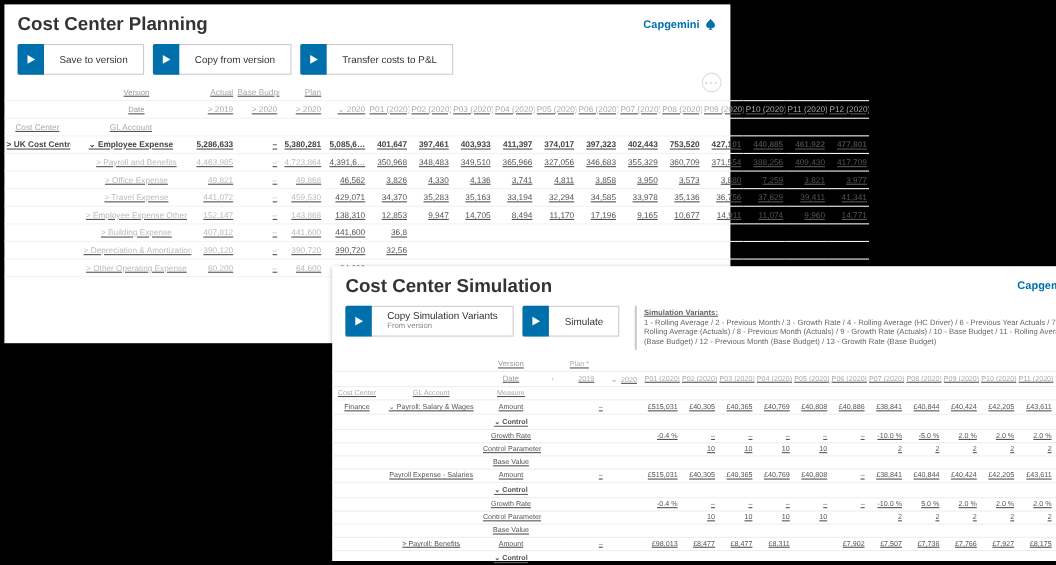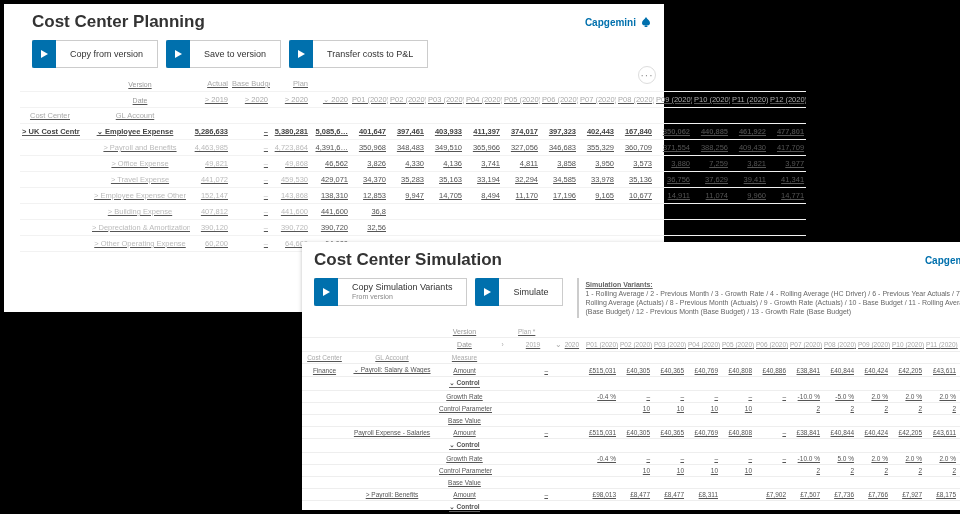--- a/index.html
+++ b/index.html
@@ -1,18 +1,18 @@
 <!DOCTYPE html>
 <html><head>
 <meta charset="utf-8">
 <style>
   * { box-sizing: border-box; margin:0; padding:0; }
   body { font-family: Arial, Helvetica, sans-serif; background:#000; width:960px; height:514px; overflow:hidden; position:relative; }
   .panel { position:absolute; background:#fff; box-shadow:0 1px 4px rgba(0,0,0,.25); }
-  .p1 { left:4px; top:4px; width:660px; height:308px;padding-left:16px; }
+  .p1 { left:4px; top:4px; width:660px; height:308px; }
   .p2 { left:302px; top:242px; width:702px; height:268px; }
 
   .hdr { display:flex; align-items:center; justify-content:space-between; padding:8px 12px 4px 12px; }
   .ttl { font-size:17px; font-weight:700; color:#333; }
   .brand { display:flex; align-items:center; gap:4px; }
   .brand span { font-size:10px; font-weight:600; color:#0070ad; }
   .spade { width:12px; height:12px; }
   .spade path { fill:#0070ad; }
 
   .btnrow { display:flex; gap:8px; padding:4px 12px 8px 12px; }
@@ -66,29 +66,29 @@
         </svg>
     </div>
   </div>
   <div class="btnrow">
     <div class="btn">
         <div class="play">
           <svg viewBox="0 0 10 10">
             <path d="M2 1v8l7-4z"></path>
           </svg>
         </div>
-        <span class="lbl">Copy from version</span>
+        <span class="lbl">Save to version</span>
       </div>
     <div class="btn">
         <div class="play">
           <svg viewBox="0 0 10 10">
             <path d="M2 1v8l7-4z"></path>
           </svg>
         </div>
-        <span class="lbl">Save to version</span>
+        <span class="lbl">Copy from version</span>
       </div>
     <div class="btn">
         <div class="play">
           <svg viewBox="0 0 10 10">
             <path d="M2 1v8l7-4z"></path>
           </svg>
         </div>
         <span class="lbl">Transfer costs to P&amp;L</span>
       </div>
   </div>
@@ -159,22 +159,22 @@
           <td>–</td>
           <td>5,380,281</td>
           <td>5,085,6…</td>
           <td>401,647</td>
           <td>397,461</td>
           <td>403,933</td>
           <td>411,397</td>
           <td>374,017</td>
           <td>397,323</td>
           <td>402,443</td>
-          <td>167,840</td>
-          <td>350,062</td>
+          <td>753,520</td>
+          <td>427,101</td>
           <td>440,885</td>
           <td>461,922</td>
           <td>477,801</td>
         </tr>
         <tr>
           <td></td>
           <td class="lh rowlbl dim">&gt; Payroll and Benefits</td>
           <td class="dim">4,463,985</td>
           <td class="dim">–</td>
           <td class="dim">4,723,864</td>

